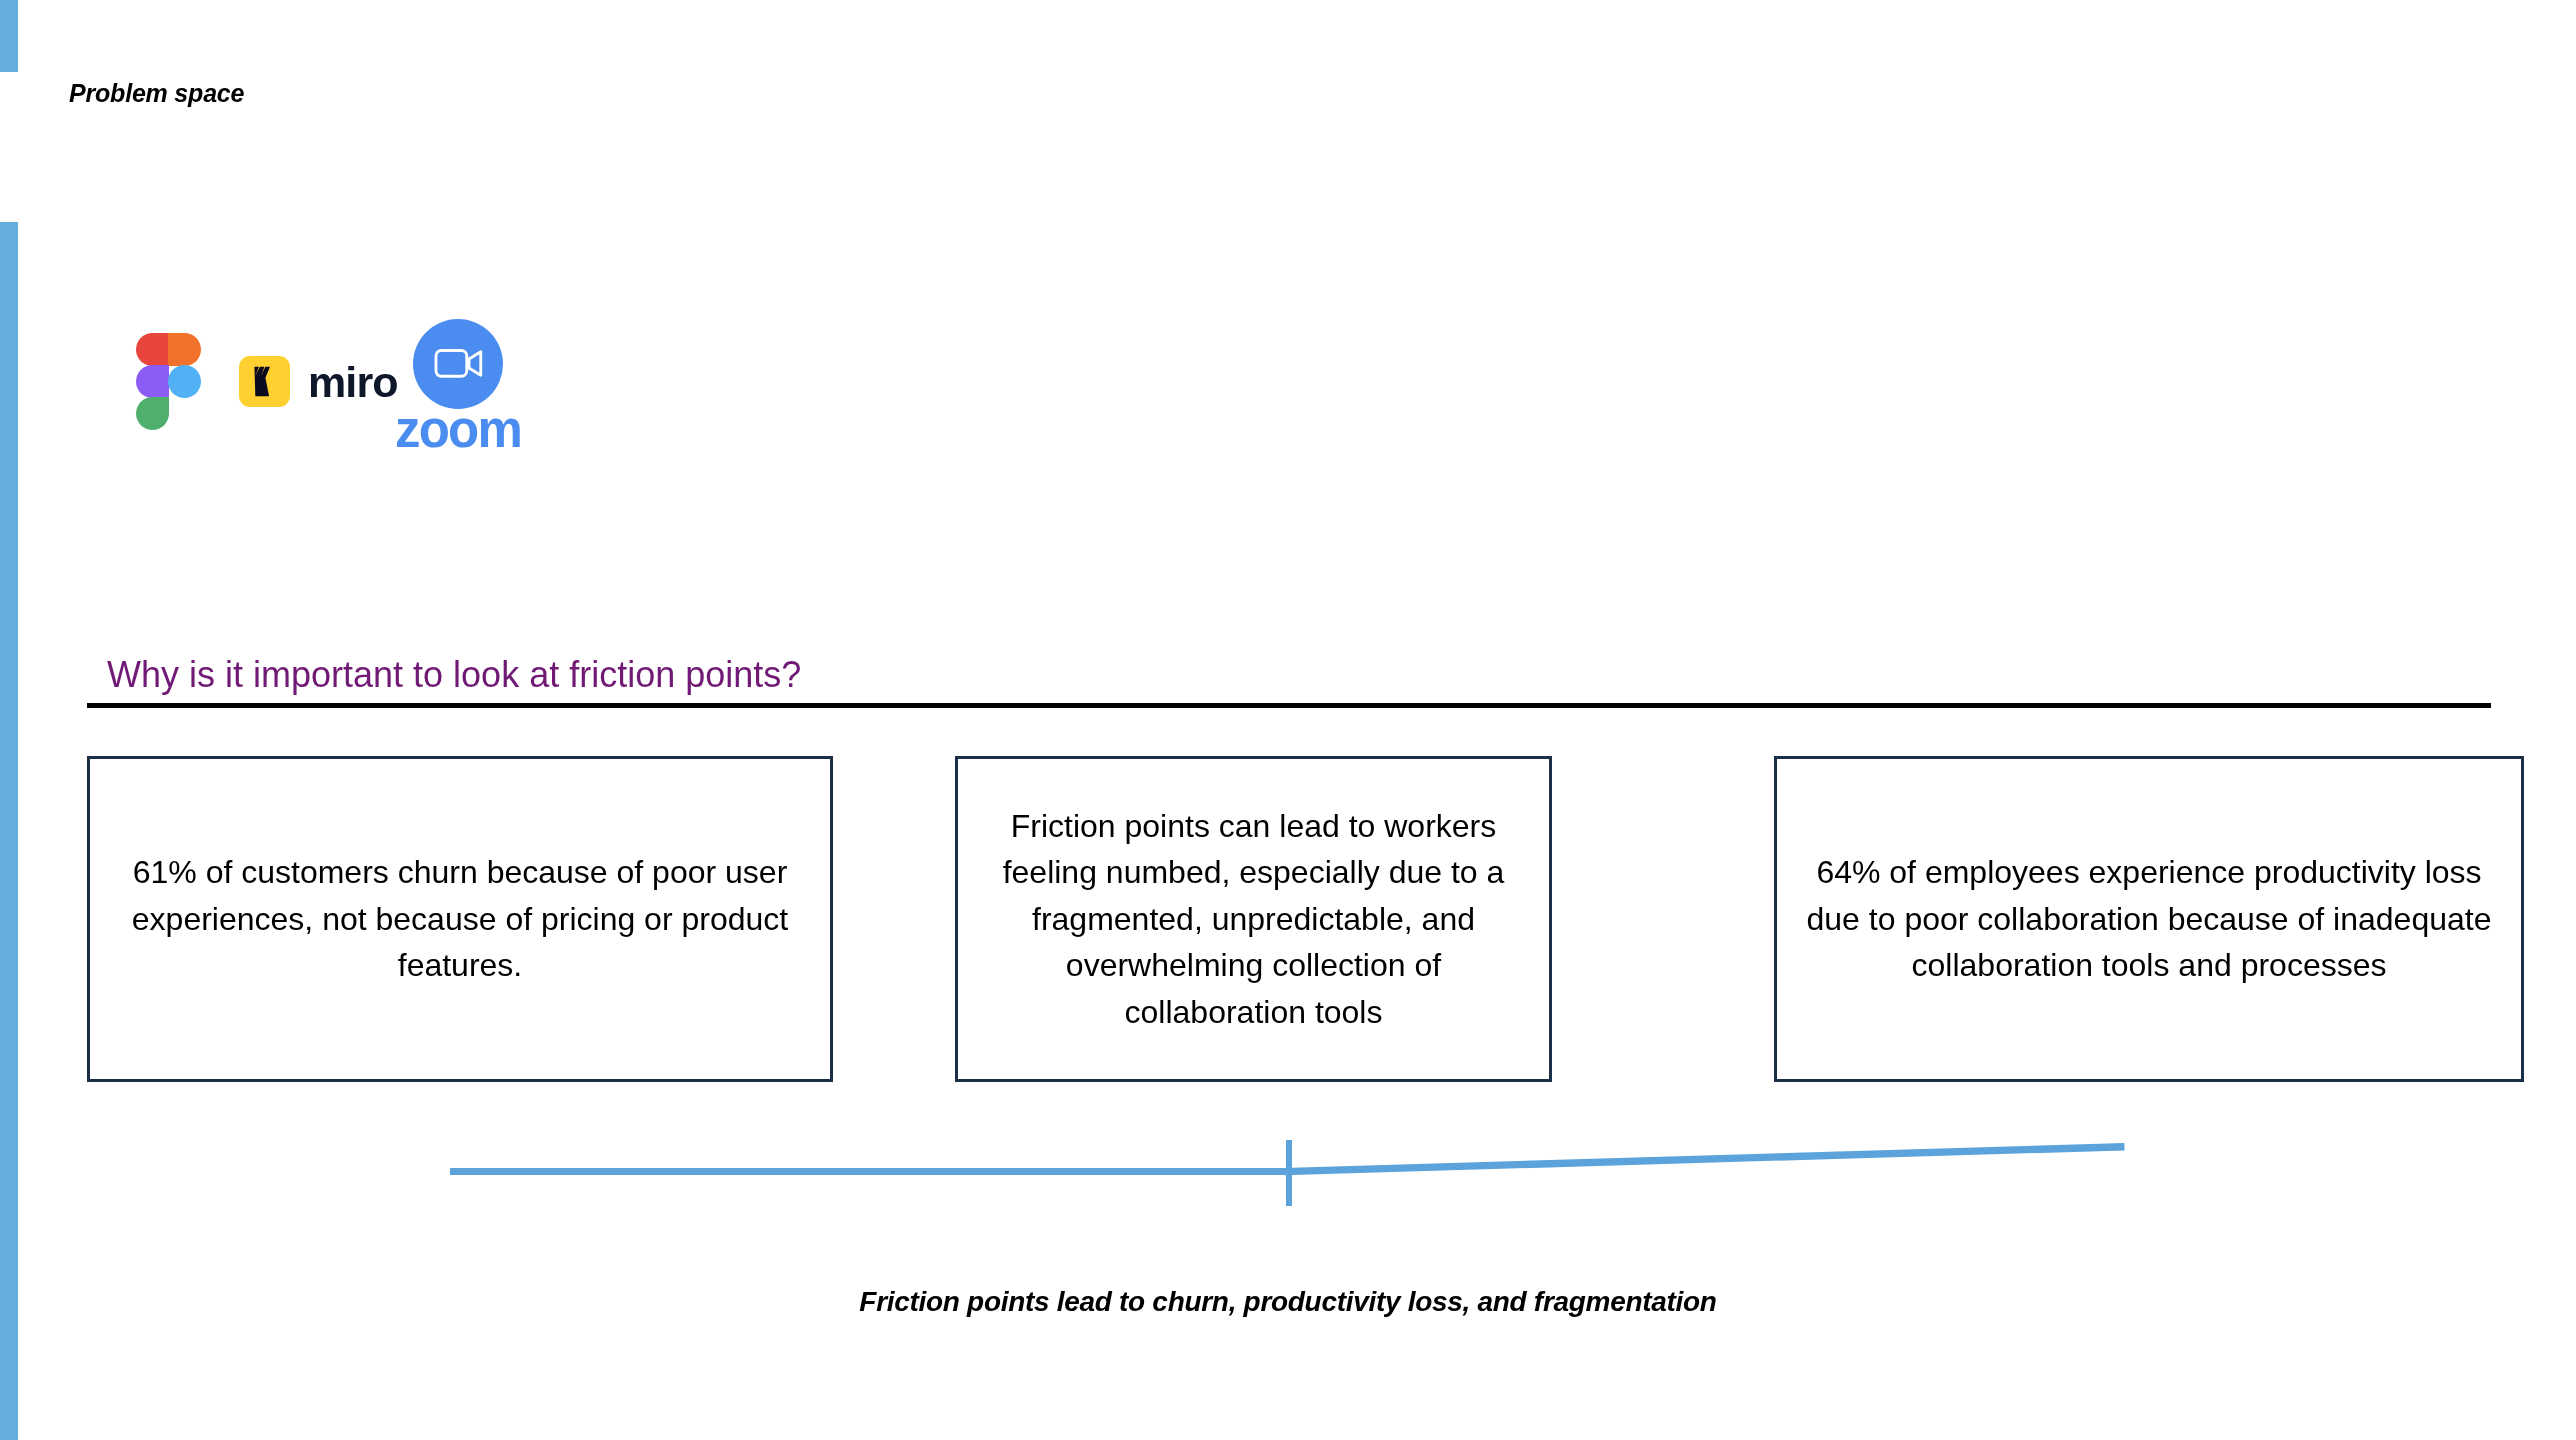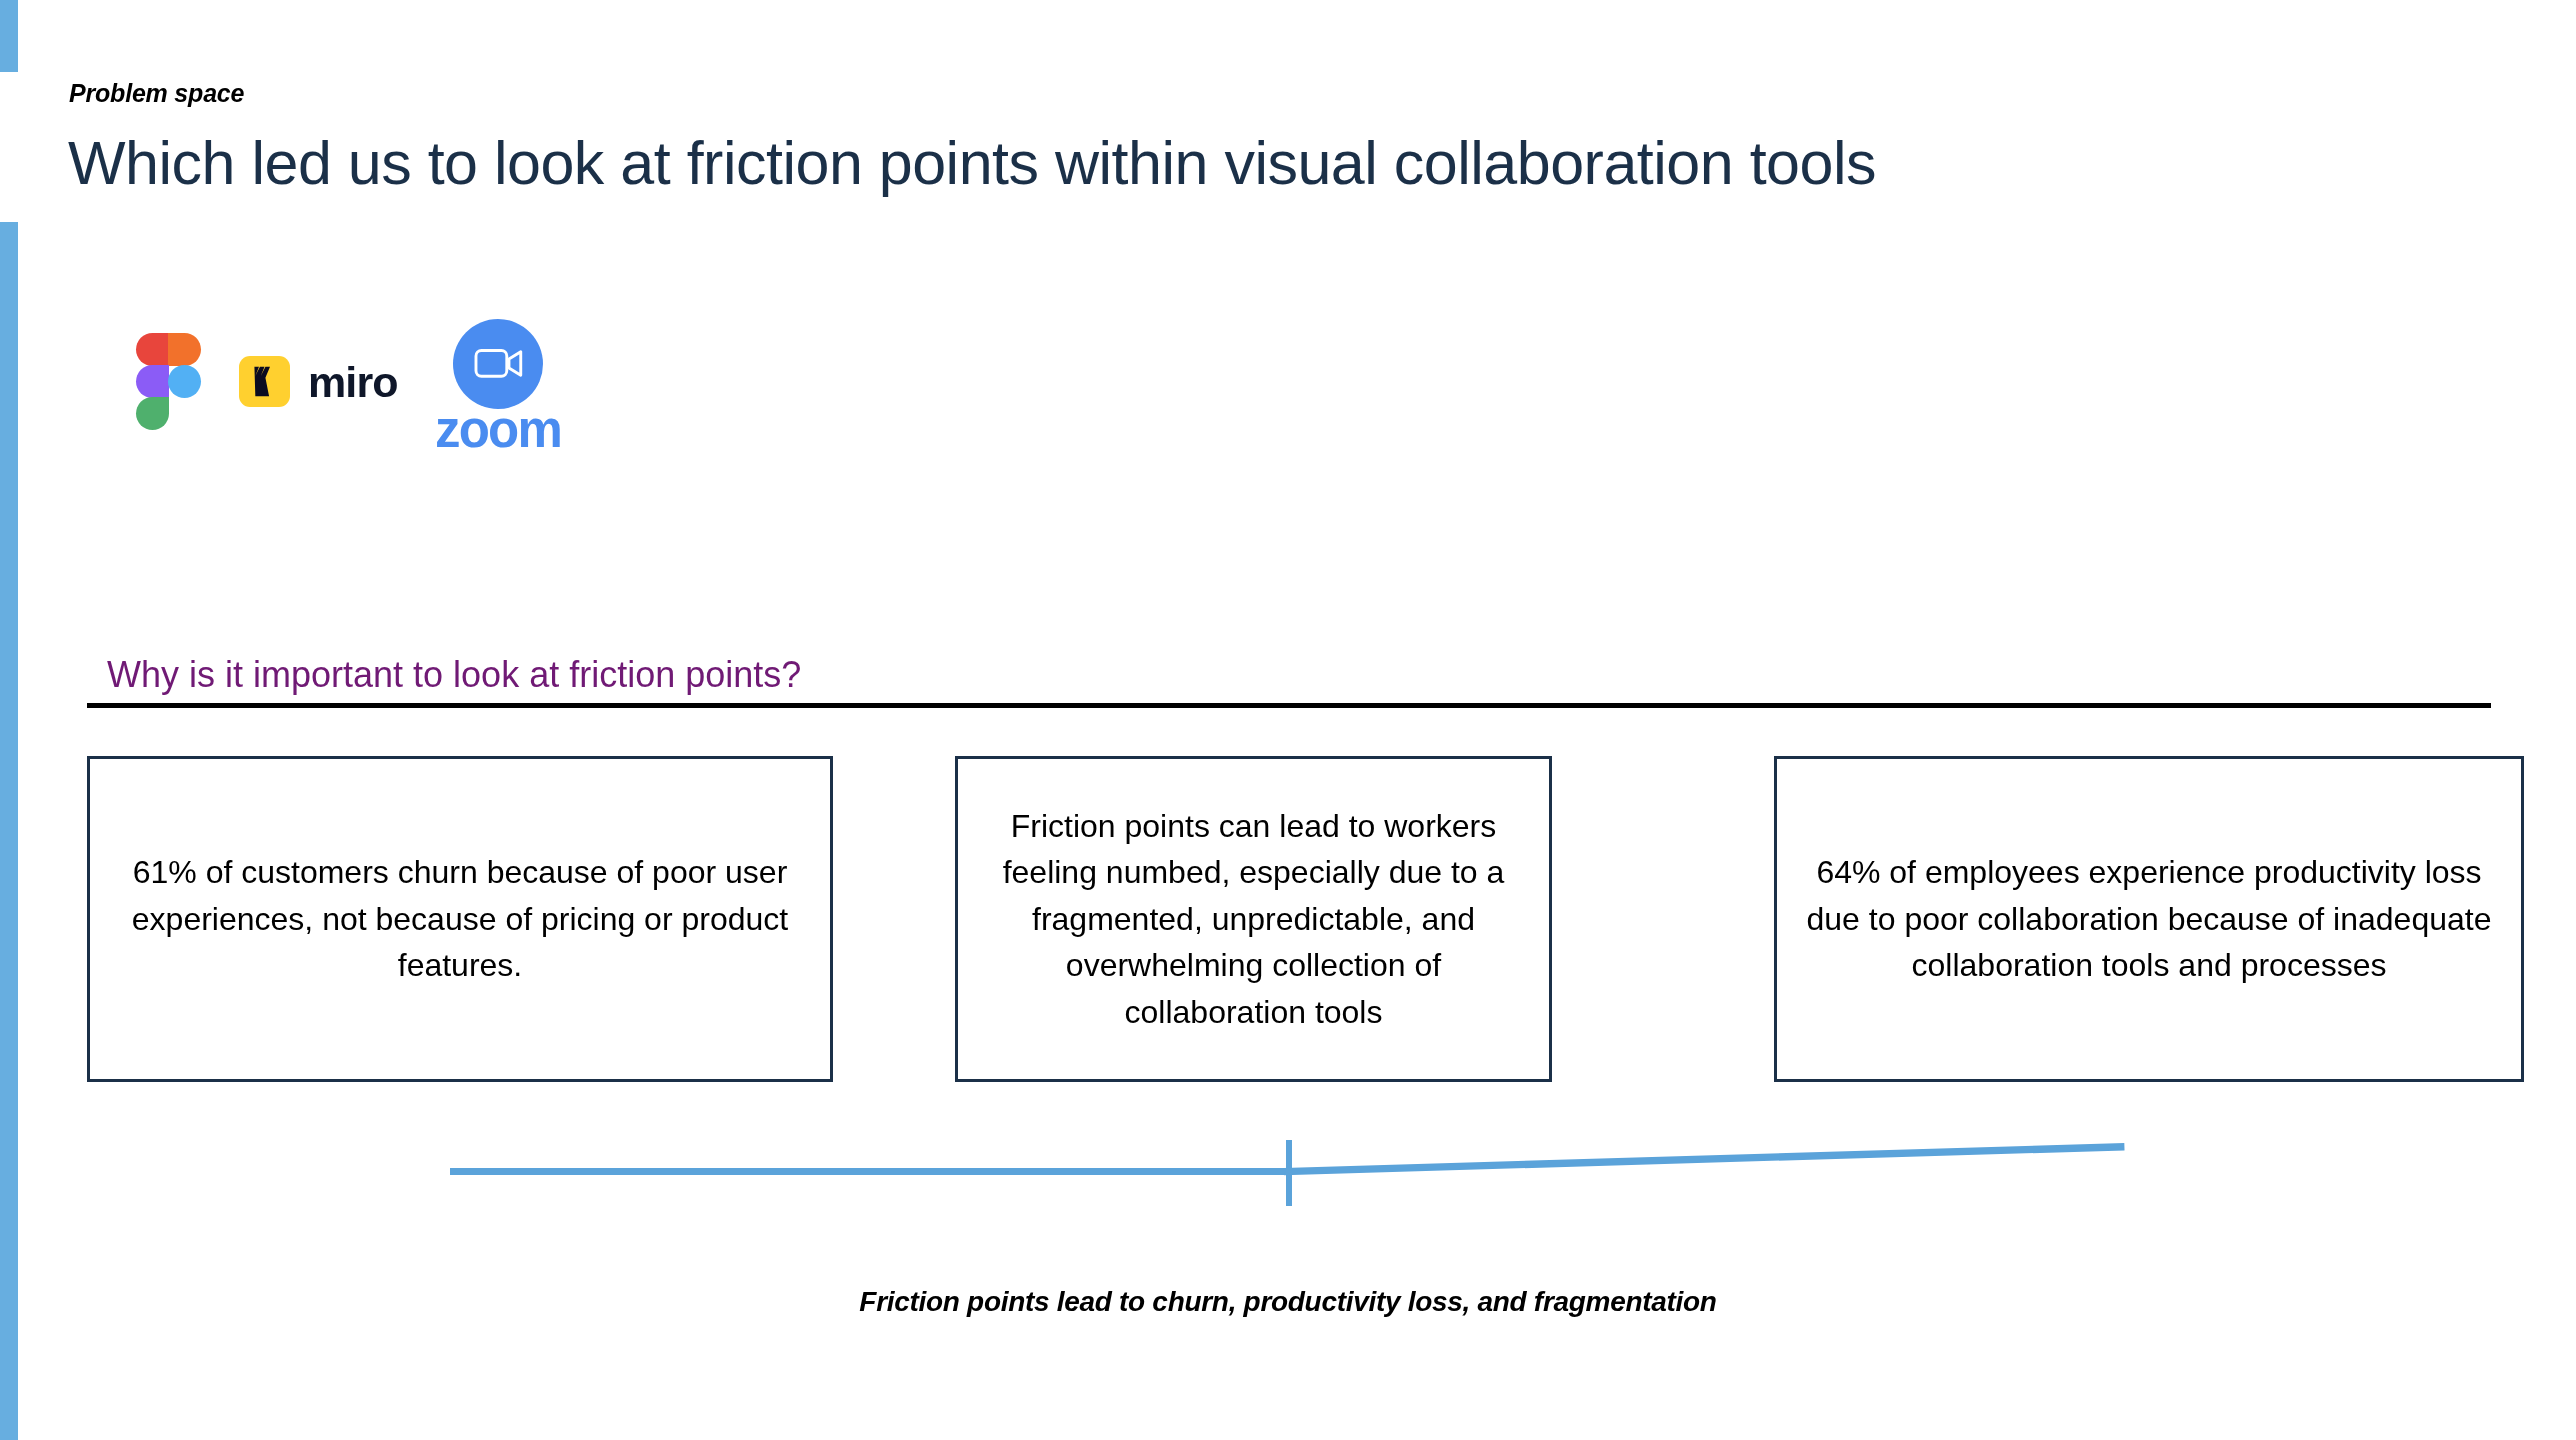--- a/index.html
+++ b/index.html
@@ -86,21 +86,21 @@
     background: #FFD02F; border-radius: 11px;
   }
   #miro-mark svg { position: absolute; left: 9.2px; top: 9.2px; }
   #miro-word {
     position: absolute; left: 69px; top: 1.8px;
     font-size: 43px; font-weight: 600;
     color: #0f172a; letter-spacing: -0.9px;
   }
 
   
-  #logo-zoom { left: 266px; top: 7.3px; width: 156px; height: 142px; margin-left: 40px; }
+  #logo-zoom { left: 266px; top: 7.3px; width: 156px; height: 142px; }
   #zoom-circle {
     position: absolute; left: 18.4px; top: 0;
     width: 90px; height: 90px;
     border-radius: 50%; background: #4A8CF0;
   }
   #zoom-circle svg { position: absolute; left: 21px; top: 30px; }
   #zoom-word {
     position: absolute; left: 0; top: 81px;
     font-size: 51px; font-weight: 700;
     color: #4A8CF0; letter-spacing: -1.8px;
@@ -211,21 +211,20 @@
 </style>
 </head>
 <body>
 
 <div id="slide">
 
   <div class="accent-bar" id="accent-top"></div>
   <div class="accent-bar" id="accent-bottom"></div>
 
   <div id="eyebrow">Problem space</div>
-  <div id="page-title">Which led us to look at friction points within visual collaboration tools</div>
 
   <div id="logo-strip">
 
     <div class="logo" id="logo-figma">
       <span class="fig-tl"></span>
       <span class="fig-tr"></span>
       <span class="fig-ml"></span>
       <span class="fig-mr"></span>
       <span class="fig-bl"></span>
     </div>

